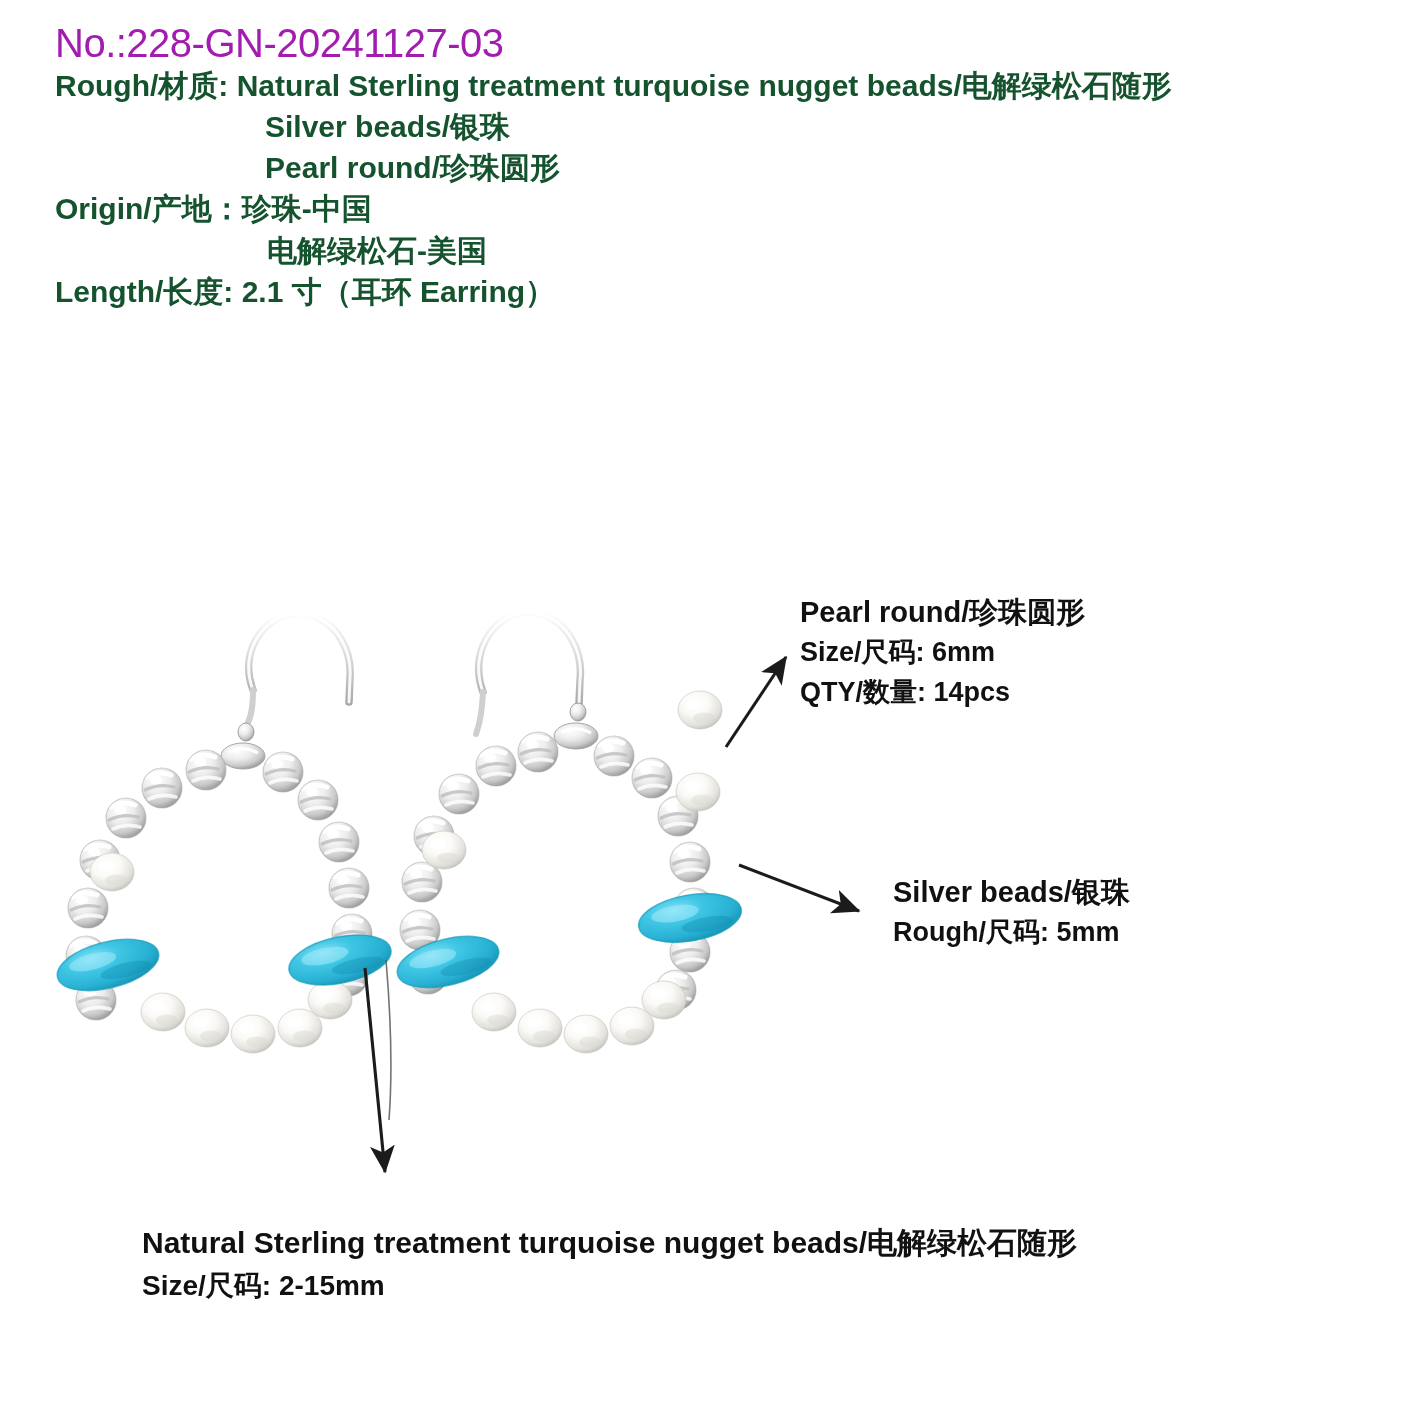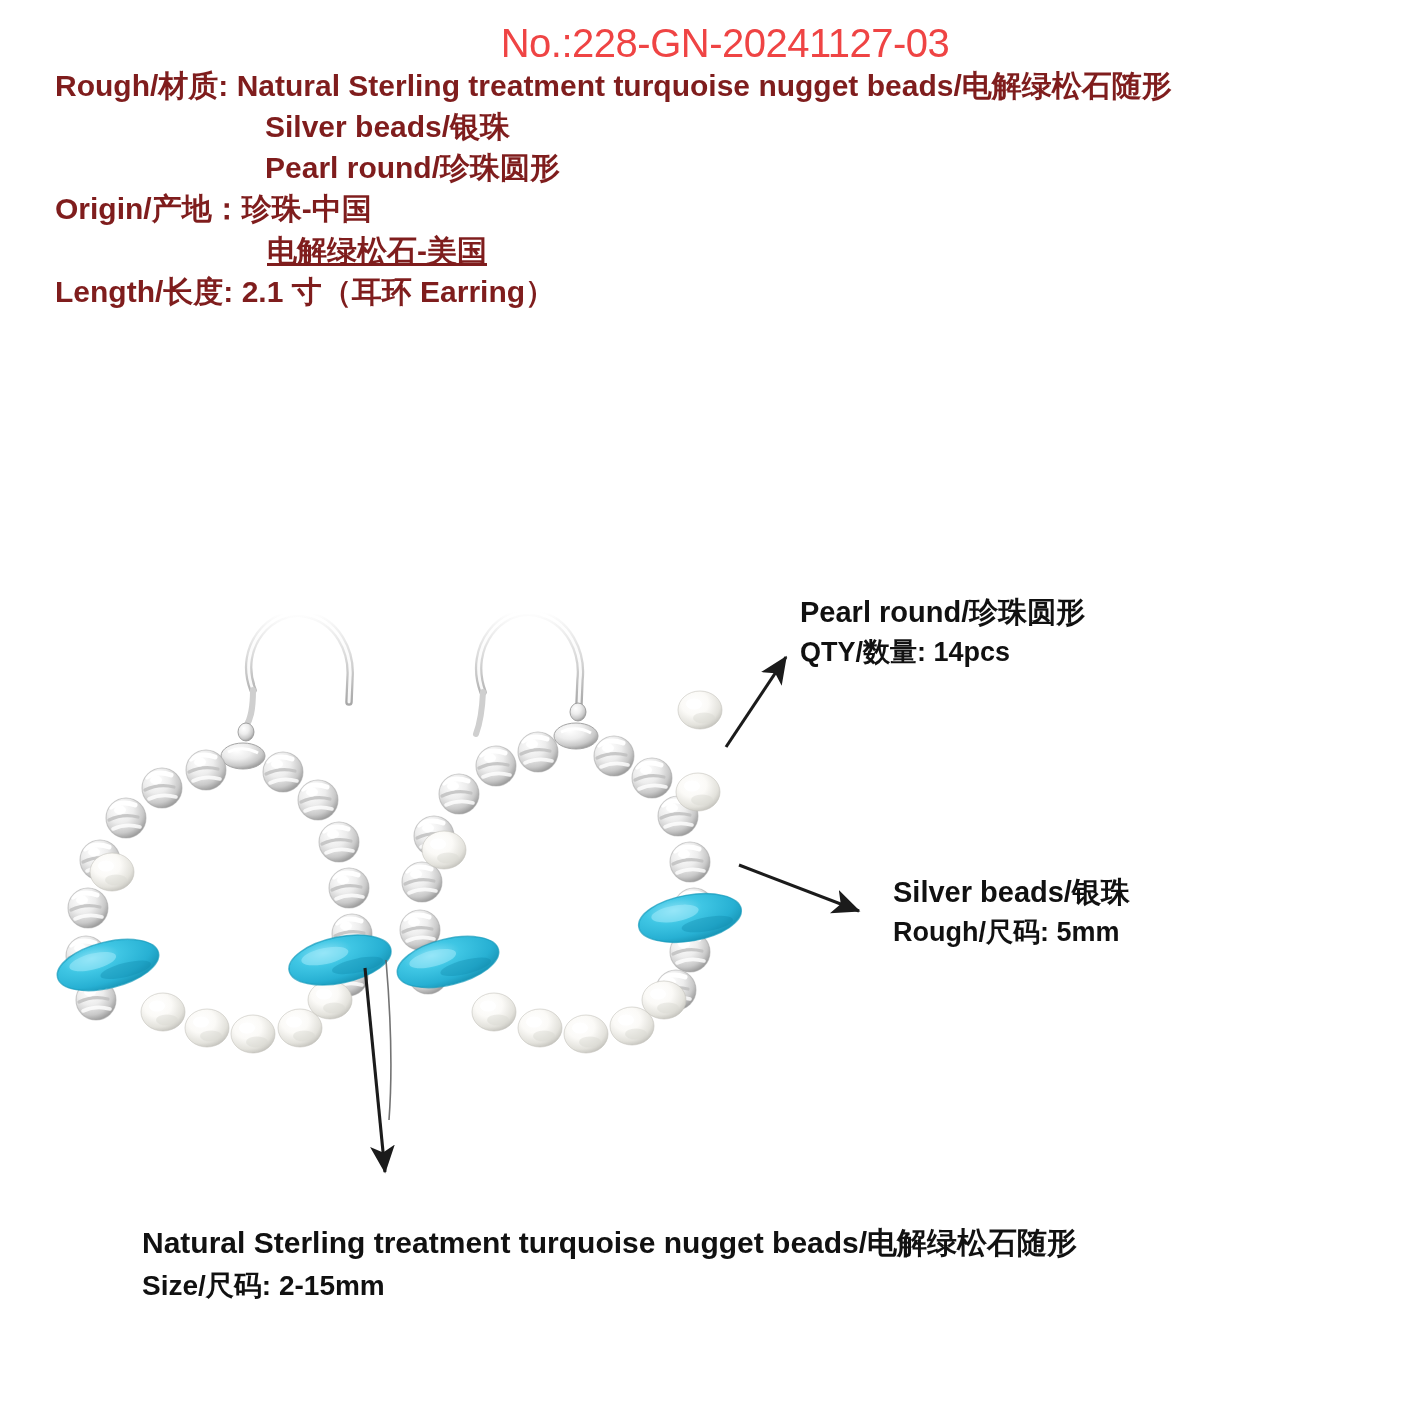--- a/index.html
+++ b/index.html
@@ -25,37 +25,35 @@
     position: absolute;
     left: 55px;
     top: 22px;
     width: 1340px;
   }
   .doc-no {
     font-size: 40px;
     font-weight: 400;
     letter-spacing: -0.5px;
     line-height: 1.08;
-    color: #ef4444;
+    color: #a21caf;
     white-space: nowrap;
-    text-align: center;
   }
   .spec-line {
     font-size: 30px;
     font-weight: 700;
     line-height: 1.37;
-    color: #7f1d1d;
+    color: #14532d;
     white-space: nowrap;
   }
   .spec-line.indent {
     padding-left: 210px;
   }
   .spec-line.indent-origin {
     padding-left: 212px;
-    text-decoration: underline;
   }
 
   
   .annot {
     position: absolute;
     white-space: nowrap;
   }
   .annot .head {
     font-size: 29px;
     font-weight: 700;
@@ -268,20 +266,21 @@
         </marker>
       </defs>
       <line x1="726" y1="747" x2="786" y2="657" stroke="#1b1b1b" stroke-width="3.1" marker-end="url(#ah)"></line>
       <line x1="739" y1="865" x2="859" y2="911" stroke="#1b1b1b" stroke-width="3.1" marker-end="url(#ah)"></line>
       <line x1="365" y1="968" x2="385" y2="1172" stroke="#1b1b1b" stroke-width="3.1" marker-end="url(#ah)"></line>
     </svg>
   </div>
 
   <div class="annot" id="annot-pearl">
     <div class="head">Pearl round/珍珠圆形</div>
+    <div class="row">Size/尺码: 6mm</div>
     <div class="row">QTY/数量: 14pcs</div>
   </div>
 
   <div class="annot" id="annot-silver">
     <div class="head">Silver beads/银珠</div>
     <div class="row">Rough/尺码: 5mm</div>
   </div>
 
   <div class="annot" id="annot-turq">
     <div class="head">Natural Sterling treatment turquoise nugget beads/电解绿松石随形</div>

